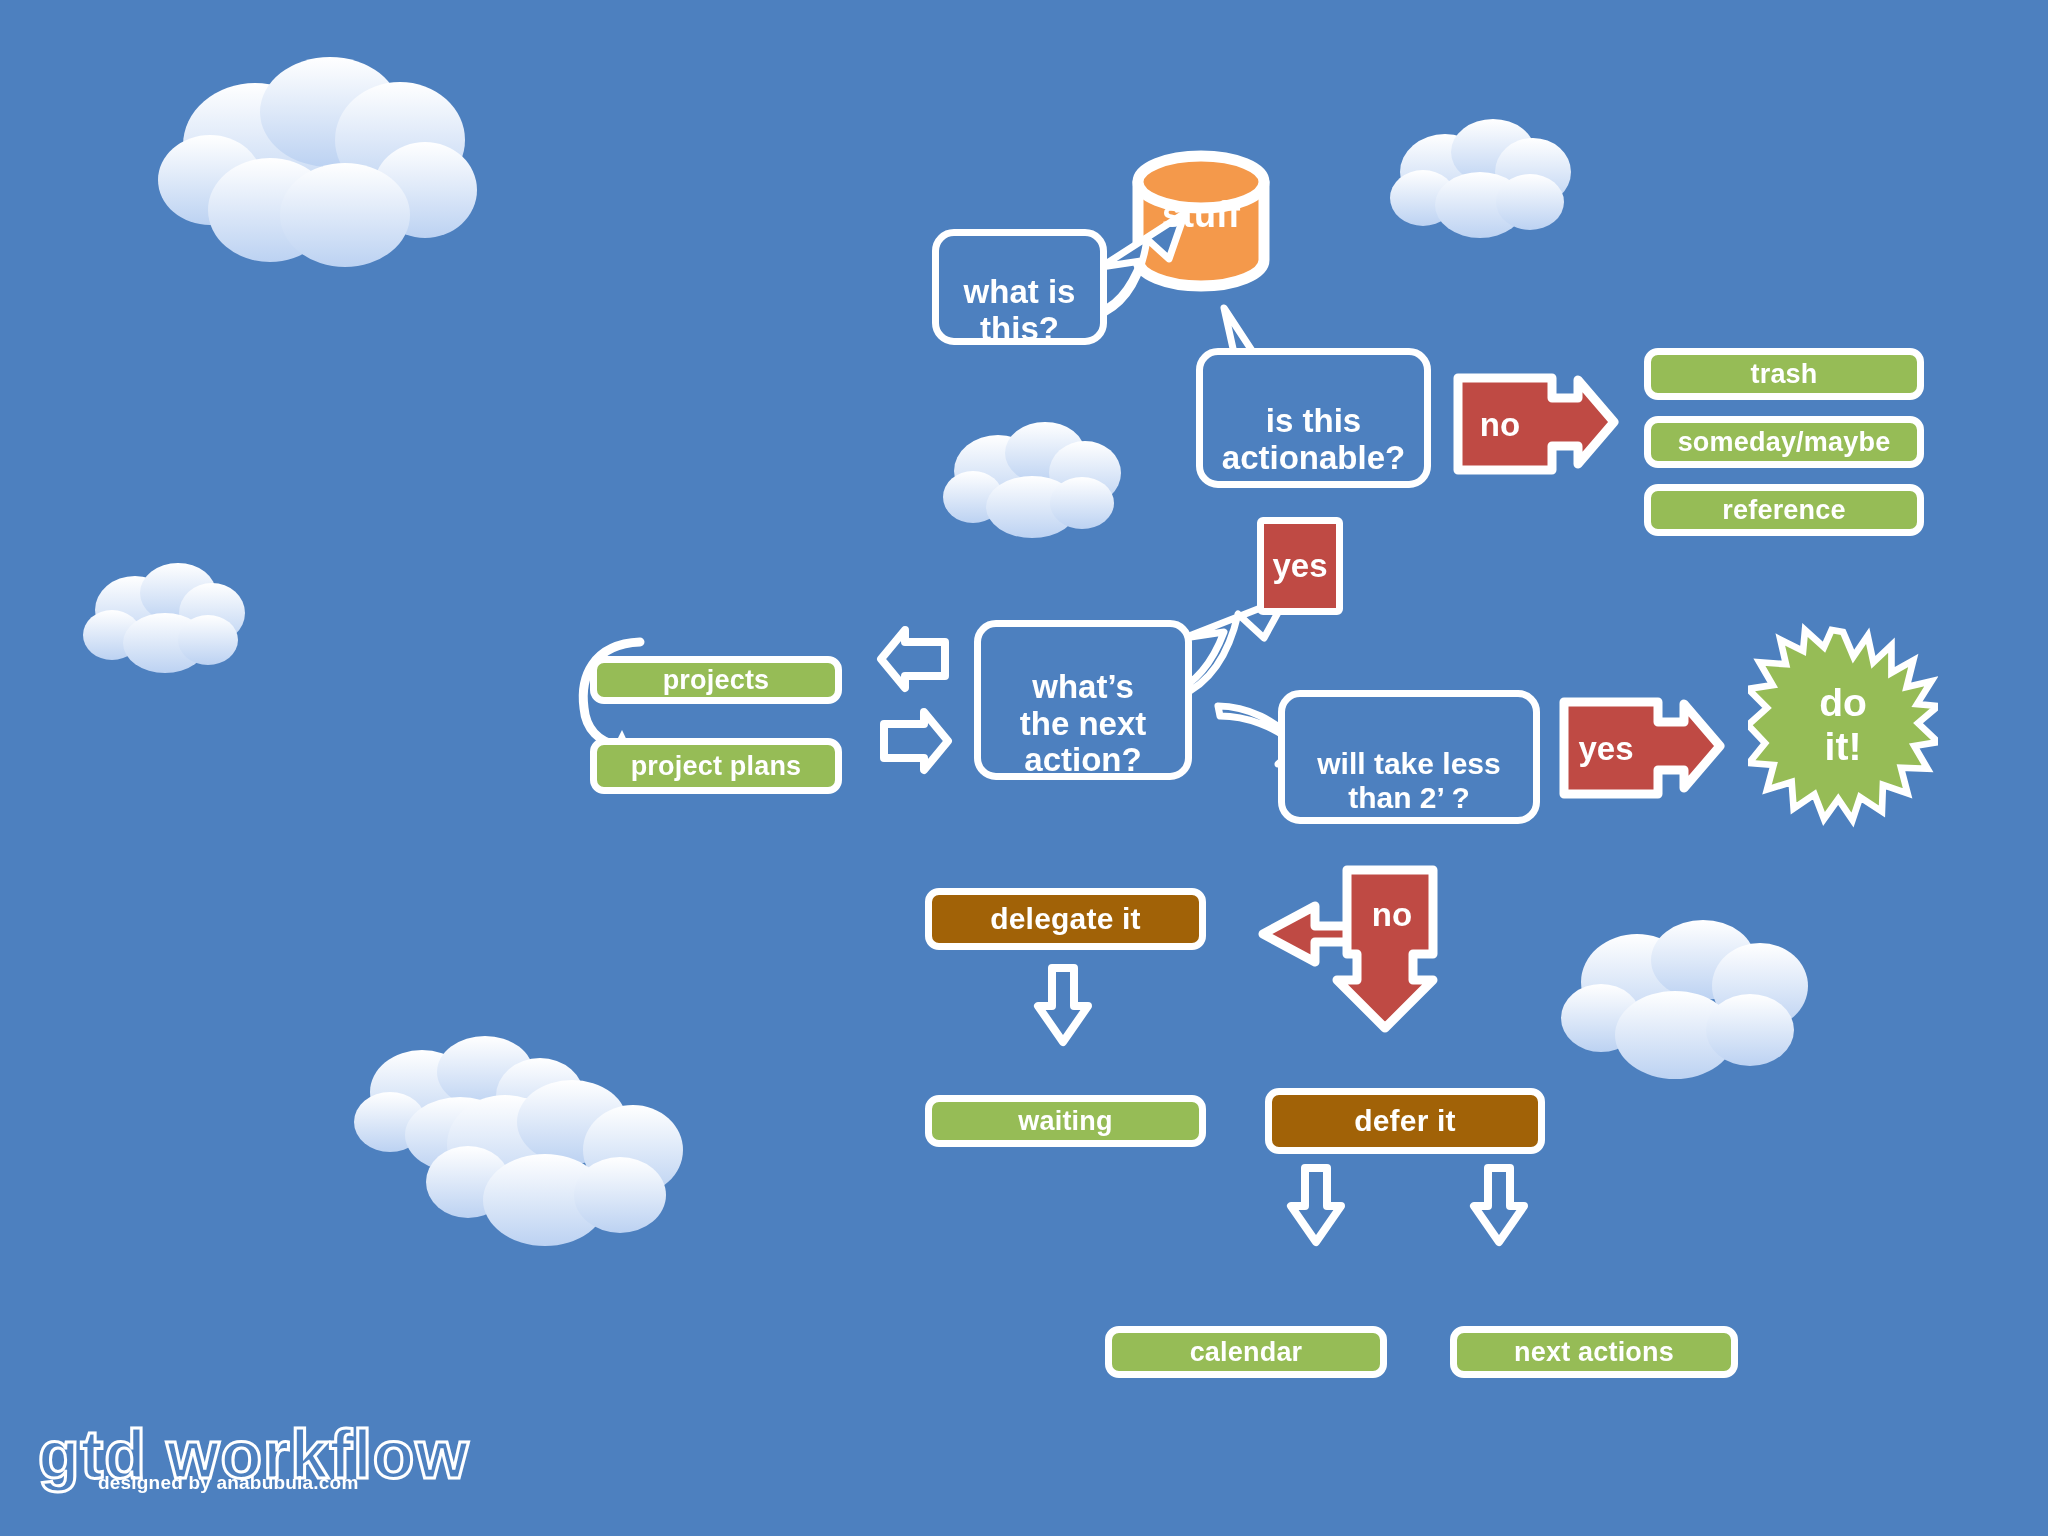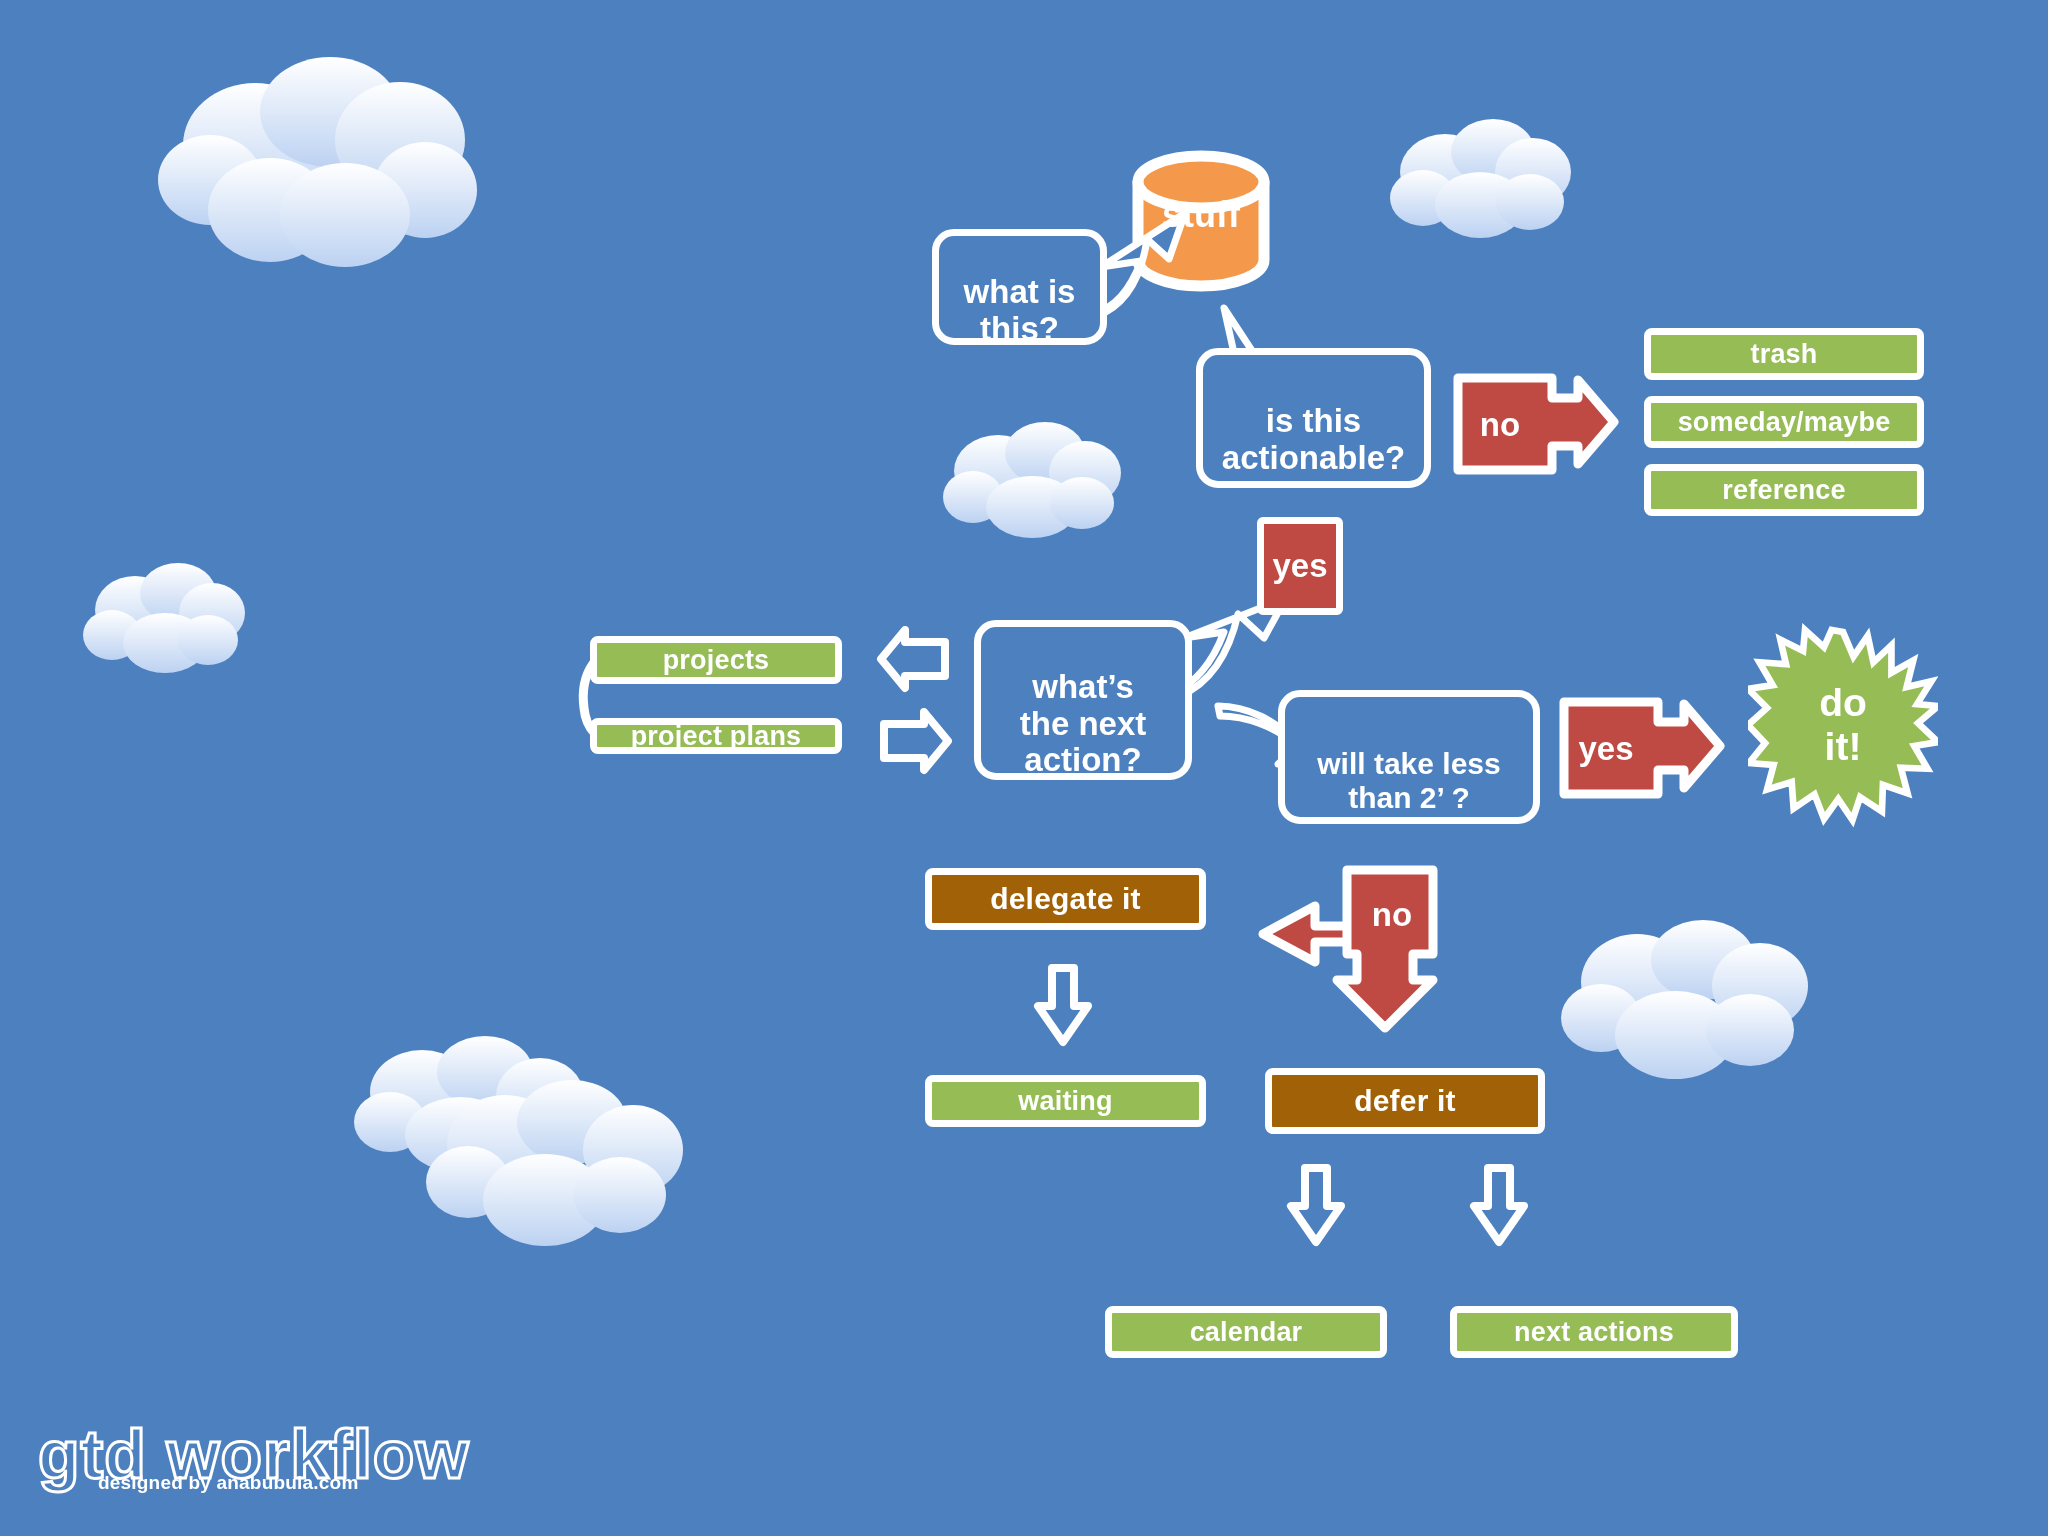--- a/index.html
+++ b/index.html
@@ -21,23 +21,24 @@
     display:flex; align-items:center; justify-content:center;
     text-align:center;
     color:#ffffff;
     font-weight:bold;
     line-height:1.12;
     border:7px solid #ffffff;
   }
 
   
   .bar {
-    border-radius:8px;
+    border-radius:14px;
     font-size:27px;
     letter-spacing:.2px;
+    margin-top:20px;
   }
   .bar.green  { background:#96bc56; }
   .bar.purple { background:#a16207; }
 
   
   .bubble {
     background:#4d80bf;
     border-radius:22px;
     font-size:33px;
   }
@@ -305,21 +306,21 @@
   <div class="node bar green" style="left:590px; top:636px; width:252px; height:48px; z-index:3;">
     <span>projects</span>
   </div>
 
   <div class="arrow" style="left:875px; top:624px; z-index:3;">
     <svg width="76" height="70" viewBox="0 0 76 70">
       <path d="M70,18 L30,18 L30,6 L6,35 L30,64 L30,52 L70,52 Z" fill="#4d80bf" stroke="#ffffff" stroke-width="8" stroke-linejoin="round"></path>
     </svg>
   </div>
 
-  <div class="node bar green" style="left:590px; top:718px; width:252px; height:36px; z-index:3;">
+  <div class="node bar green" style="left:590px; top:718px; width:252px; height:56px; z-index:3;">
     <span>project plans</span>
   </div>
 
   <div class="arrow" style="left:878px; top:706px; z-index:3;">
     <svg width="76" height="70" viewBox="0 0 76 70">
       <path d="M6,18 L46,18 L46,6 L70,35 L46,64 L46,52 L6,52 Z" fill="#4d80bf" stroke="#ffffff" stroke-width="8" stroke-linejoin="round"></path>
     </svg>
   </div>
 
   <div class="tail" style="left:1212px; top:672px; z-index:2;">

